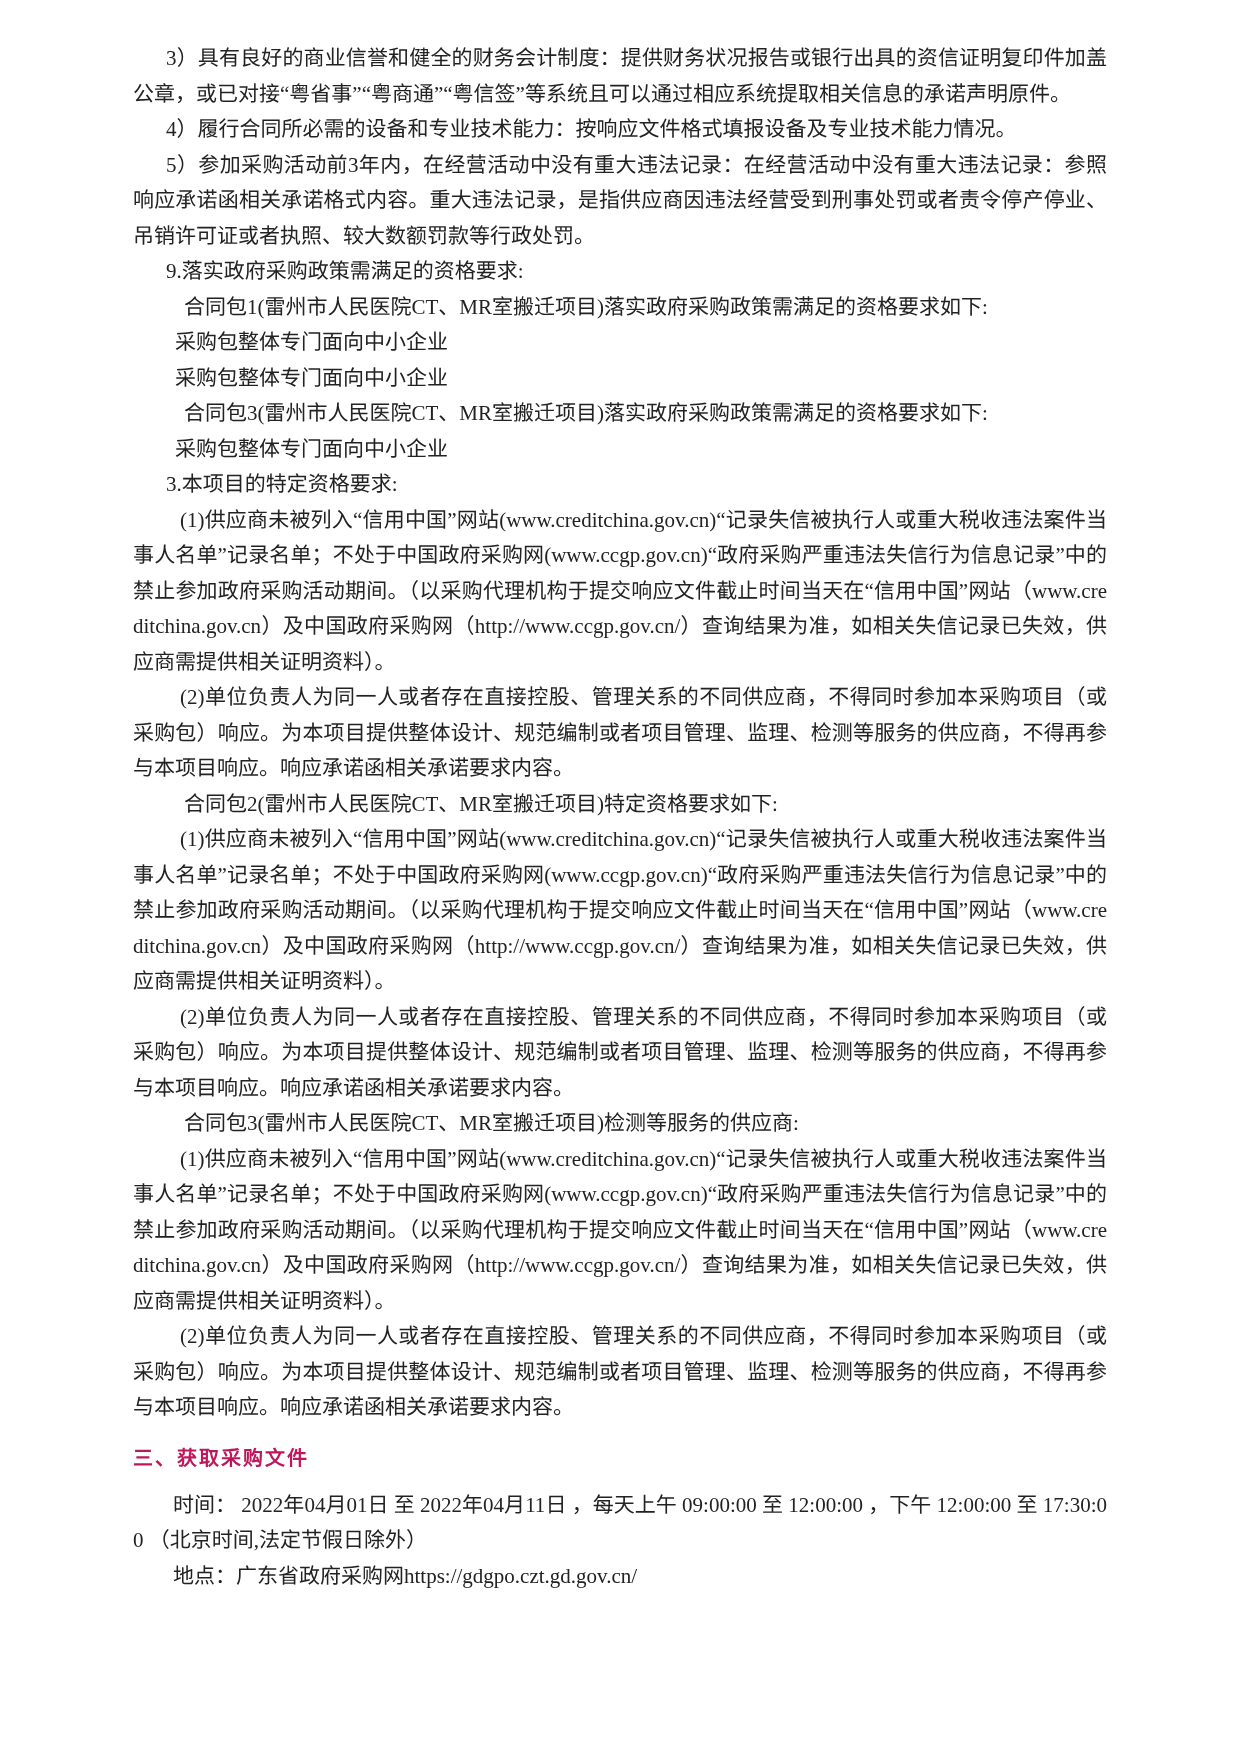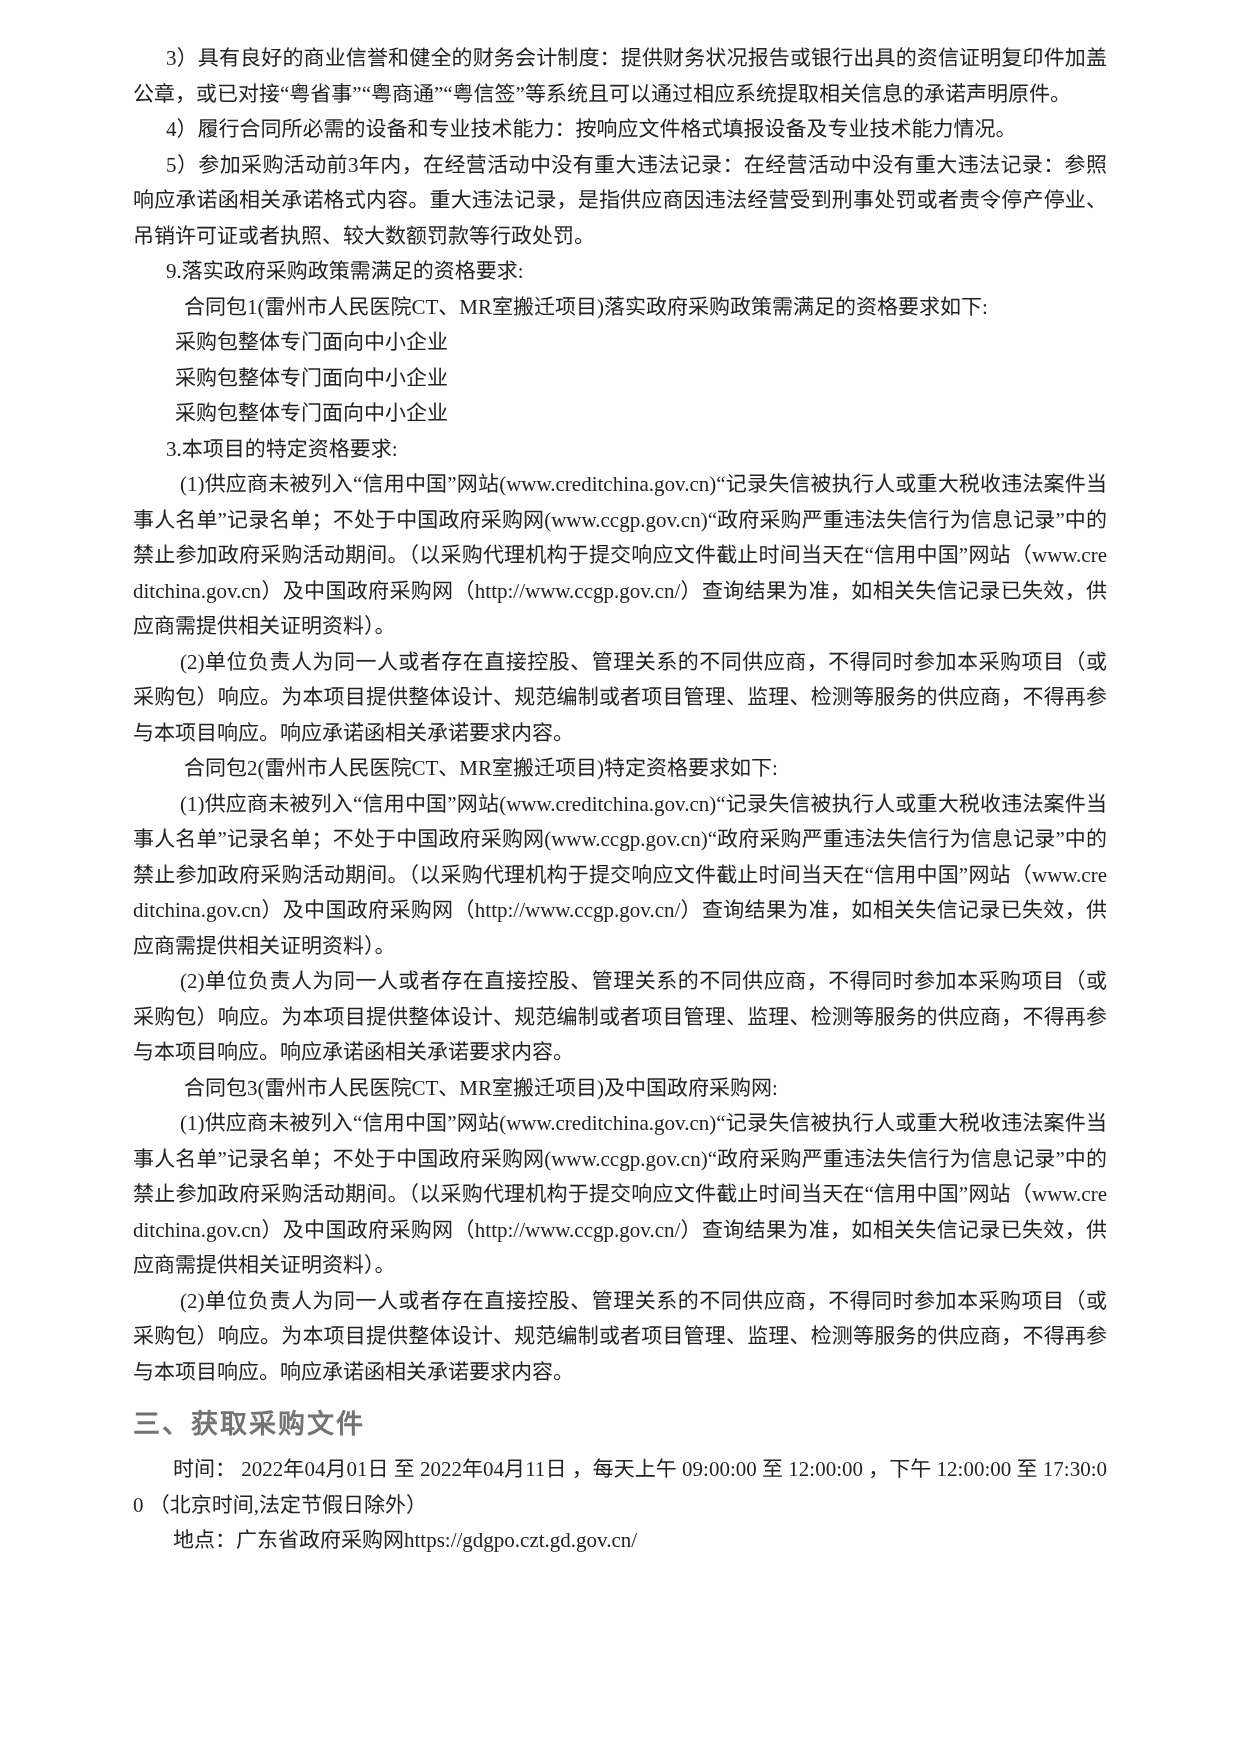--- a/index.html
+++ b/index.html
@@ -22,50 +22,51 @@
     word-break: break-all;
   }
   .blk-flush    { text-indent: 0; }
   .blk-num      { text-indent: 33px; }   
   .blk-pkg      { text-indent: 42px; }   
   .blk-item     { text-indent: 47px; }   
   .blk-contract { text-indent: 51px; font-family: Liberation Serif, serif; }   
   .blk-info     { text-indent: 40px; }   
   .blk-heading {
     text-indent: 0;
-    color: #737373;
-    font-size: 27px;
+    color: #be185d;
+    font-size: 20px;
     line-height: 42px;
     margin: 13px 0 7px 0;
     letter-spacing: 2px;
     font-weight: 600;
-    font-family: Liberation Serif, serif;
+    font-family: Liberation Mono, monospace;
     text-align: left;
     word-break: keep-all;
   }
 </style>
 </head>
 <body>
 
 <div class="page">
   <div id="doc-body">
       <p class="blk blk-num">3）具有良好的商业信誉和健全的财务会计制度：提供财务状况报告或银行出具的资信证明复印件加盖公章，或已对接“粤省事”“粤商通”“粤信签”等系统且可以通过相应系统提取相关信息的承诺声明原件。</p>
       <p class="blk blk-num">4）履行合同所必需的设备和专业技术能力：按响应文件格式填报设备及专业技术能力情况。</p>
       <p class="blk blk-num">5）参加采购活动前3年内，在经营活动中没有重大违法记录：在经营活动中没有重大违法记录：参照响应承诺函相关承诺格式内容。重大违法记录，是指供应商因违法经营受到刑事处罚或者责令停产停业、吊销许可证或者执照、较大数额罚款等行政处罚。</p>
       <p class="blk blk-num">9.落实政府采购政策需满足的资格要求:</p>
       <p class="blk blk-contract">合同包1(雷州市人民医院CT、MR室搬迁项目)落实政府采购政策需满足的资格要求如下:</p>
       <p class="blk blk-pkg">采购包整体专门面向中小企业</p>
       <p class="blk blk-pkg">采购包整体专门面向中小企业</p>
+      <p class="blk blk-contract">合同包3(雷州市人民医院CT、MR室搬迁项目)落实政府采购政策需满足的资格要求如下:</p>
       <p class="blk blk-pkg">采购包整体专门面向中小企业</p>
       <p class="blk blk-num">3.本项目的特定资格要求:</p>
       <p class="blk blk-item">(1)供应商未被列入“信用中国”网站(www.creditchina.gov.cn)“记录失信被执行人或重大税收违法案件当事人名单”记录名单；不处于中国政府采购网(www.ccgp.gov.cn)“政府采购严重违法失信行为信息记录”中的禁止参加政府采购活动期间。（以采购代理机构于提交响应文件截止时间当天在“信用中国”网站（www.creditchina.gov.cn）及中国政府采购网（http://www.ccgp.gov.cn/）查询结果为准，如相关失信记录已失效，供应商需提供相关证明资料）。</p>
       <p class="blk blk-item">(2)单位负责人为同一人或者存在直接控股、管理关系的不同供应商，不得同时参加本采购项目（或采购包）响应。为本项目提供整体设计、规范编制或者项目管理、监理、检测等服务的供应商，不得再参与本项目响应。响应承诺函相关承诺要求内容。</p>
       <p class="blk blk-contract">合同包2(雷州市人民医院CT、MR室搬迁项目)特定资格要求如下:</p>
       <p class="blk blk-item">(1)供应商未被列入“信用中国”网站(www.creditchina.gov.cn)“记录失信被执行人或重大税收违法案件当事人名单”记录名单；不处于中国政府采购网(www.ccgp.gov.cn)“政府采购严重违法失信行为信息记录”中的禁止参加政府采购活动期间。（以采购代理机构于提交响应文件截止时间当天在“信用中国”网站（www.creditchina.gov.cn）及中国政府采购网（http://www.ccgp.gov.cn/）查询结果为准，如相关失信记录已失效，供应商需提供相关证明资料）。</p>
       <p class="blk blk-item">(2)单位负责人为同一人或者存在直接控股、管理关系的不同供应商，不得同时参加本采购项目（或采购包）响应。为本项目提供整体设计、规范编制或者项目管理、监理、检测等服务的供应商，不得再参与本项目响应。响应承诺函相关承诺要求内容。</p>
-      <p class="blk blk-contract">合同包3(雷州市人民医院CT、MR室搬迁项目)及中国政府采购网:</p>
+      <p class="blk blk-contract">合同包3(雷州市人民医院CT、MR室搬迁项目)检测等服务的供应商:</p>
       <p class="blk blk-item">(1)供应商未被列入“信用中国”网站(www.creditchina.gov.cn)“记录失信被执行人或重大税收违法案件当事人名单”记录名单；不处于中国政府采购网(www.ccgp.gov.cn)“政府采购严重违法失信行为信息记录”中的禁止参加政府采购活动期间。（以采购代理机构于提交响应文件截止时间当天在“信用中国”网站（www.creditchina.gov.cn）及中国政府采购网（http://www.ccgp.gov.cn/）查询结果为准，如相关失信记录已失效，供应商需提供相关证明资料）。</p>
       <p class="blk blk-item">(2)单位负责人为同一人或者存在直接控股、管理关系的不同供应商，不得同时参加本采购项目（或采购包）响应。为本项目提供整体设计、规范编制或者项目管理、监理、检测等服务的供应商，不得再参与本项目响应。响应承诺函相关承诺要求内容。</p>
       <p class="blk blk-heading">三、获取采购文件</p>
       <p class="blk blk-info">时间： 2022年04月01日 至 2022年04月11日 ，每天上午 09:00:00 至 12:00:00 ，下午 12:00:00 至 17:30:00 （北京时间,法定节假日除外）</p>
       <p class="blk blk-info">地点：广东省政府采购网https://gdgpo.czt.gd.gov.cn/</p>
     </div>
 </div>
 
 </body></html>

